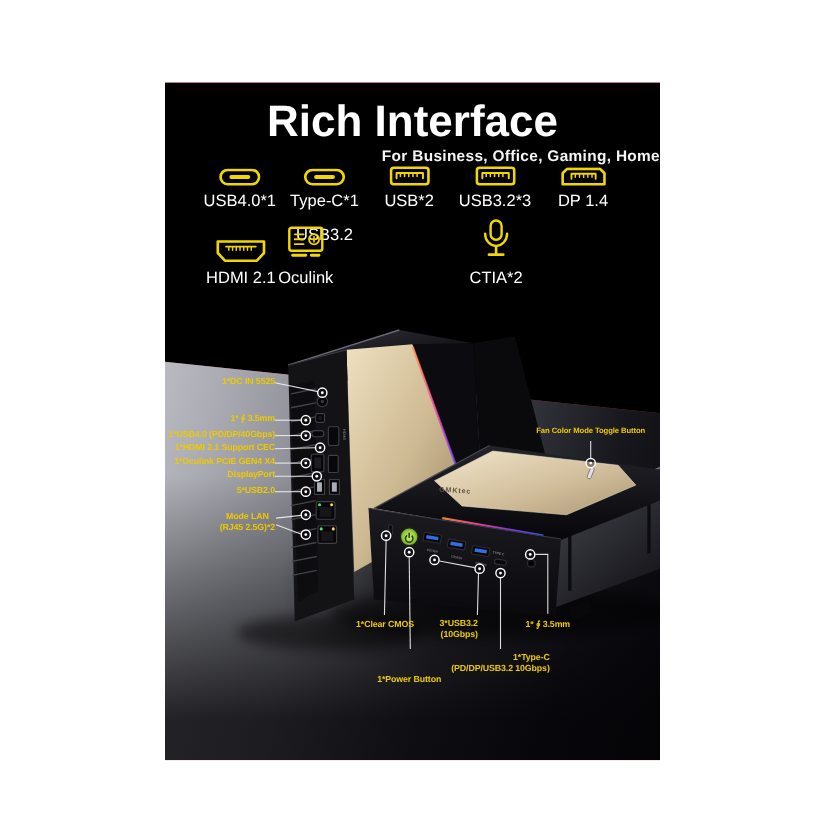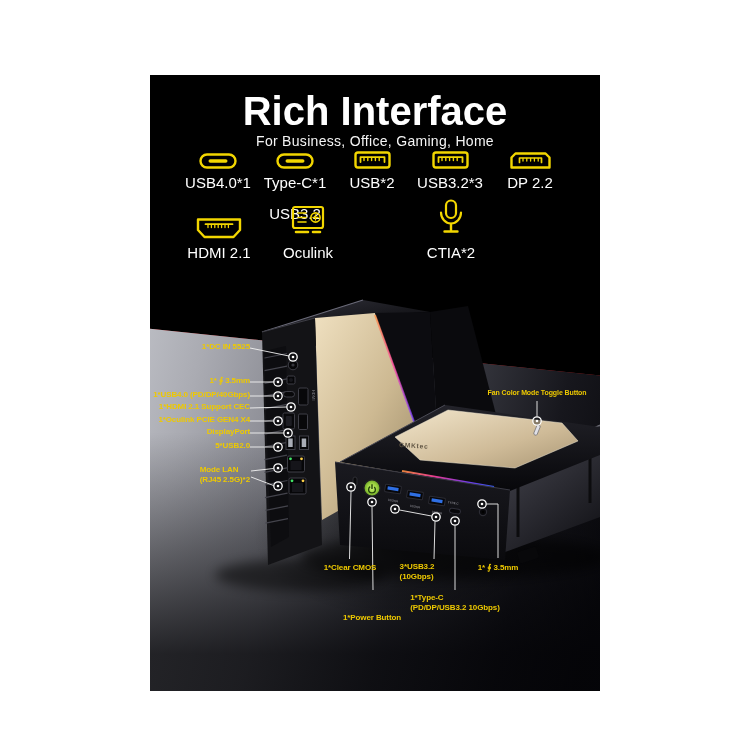--- a/index.html
+++ b/index.html
@@ -4,22 +4,22 @@
 <style>
   html,body{margin:0;padding:0;background:#fff;}
   .stage{position:relative;width:750px;height:750px;background:#fff;overflow:hidden;
          font-family:"Liberation Sans",sans-serif;}
   .panel{position:absolute;left:150px;top:75px;width:450px;height:616px;background:#b91c1c;overflow:hidden;}
 
   
   .hdr{position:absolute;left:0;top:0;width:100%;z-index:6;}
   .title{position:absolute;top:14px;width:100%;text-align:center;color:#fff;
          font-size:40px;font-weight:bold;letter-spacing:0px;}
-  .subtitle{position:absolute;top:58px;width:100%;text-align:center;color:#f5f5f5;
-            font-size:14px;font-weight:400;letter-spacing:.3px;}
+  .subtitle{position:absolute;top:58px;width:100%;text-align:right;color:#f5f5f5;
+            font-size:14px;font-weight:700;letter-spacing:.3px;}
 
   
   .iface{position:absolute;transform:translateX(-50%);width:100px;z-index:6;
          display:flex;flex-direction:column;align-items:center;}
   .iface .icon-box{display:flex;align-items:flex-end;justify-content:center;}
   .iface.r1{top:76px;} .iface.r1 .icon-box{height:18px;}
   .iface.r2{top:124px;} .iface.r2 .icon-box{height:40px;}
   .iface-label{color:#fff;font-size:15px;font-weight:400;line-height:1.25;margin-top:5px;white-space:nowrap;}
   .iface-label.l2{margin-top:12px;}
   .icn{stroke:#f2d600;fill:none;stroke-linejoin:round;stroke-linecap:round;}
@@ -36,22 +36,22 @@
   .floor-dark{position:absolute;inset:0;z-index:2;
        clip-path:polygon(0 41.2%,100% 48.8%,100% 100%,0 100%);
        background:
          radial-gradient(46% 20% at 56% 74%, rgba(0,0,0,.55), rgba(0,0,0,0) 72%),
          linear-gradient(180deg, rgba(0,0,0,0) 58%, rgba(3,3,6,.8) 94%);}
   .scene-svg{position:absolute;left:0;top:0;z-index:3;}
 
   
   .callout{position:absolute;z-index:5;color:#eec900;font-size:8px;font-weight:bold;
            line-height:1.25;white-space:nowrap;letter-spacing:-.1px;}
-  .callout.left{right:350px;text-align:left;}
-  .callout.center{transform:translateX(-50%);text-align:left;}
+  .callout.left{right:350px;text-align:center;}
+  .callout.center{transform:translateX(-50%);text-align:right;}
   .callout.fan{font-size:7px;}
 </style>
 </head>
 <body>
 
 <div class="stage">
  <div class="panel">
 
   <div class="sky"></div>
   <div class="floor"></div>
@@ -106,35 +106,35 @@
   </div>
 
   <div class="iface r1" style="left:380px">
     <div class="icon-box">
       <svg class="icn" width="41" height="17" viewBox="0 0 41 17">
         <path d="M5.5,1.5 H35.5 L39.5,5.5 V15.5 H1.5 V5.5 Z" stroke-width="2.4"></path>
         <path d="M9.5,10.5 V6 H31.5 V10.5" stroke-width="1.7"></path>
         <path d="M13,6.3 v2.8 M16.8,6.3 v2.8 M20.6,6.3 v2.8 M24.4,6.3 v2.8 M28.2,6.3 v2.8" stroke-width="1.3"></path>
       </svg>
     </div>
-    <div class="iface-label">DP 2.2</div>
+    <div class="iface-label">DP 1.4</div>
   </div>
 
   <div class="iface r2" style="left:69px">
     <div class="icon-box">
       <svg class="icn" width="46" height="21" viewBox="0 0 46 21">
         <path d="M2,1.5 H44 V12 L37.5,19 H8.5 L2,12 Z" stroke-width="2.4"></path>
         <path d="M9.5,6.2 H36.5" stroke-width="1.8"></path>
         <path d="M12,6.5 v3 M15.4,6.5 v3 M18.8,6.5 v3 M22.2,6.5 v3 M25.6,6.5 v3 M29,6.5 v3 M32.4,6.5 v3" stroke-width="1.3"></path>
       </svg>
     </div>
     <div class="iface-label">HDMI 2.1</div>
   </div>
 
-  <div class="iface r2" style="left:158px">
+  <div class="iface r2" style="left:128px">
     <div class="icon-box">
       <svg class="icn" width="42" height="34" viewBox="0 0 42 34">
         <rect x="6" y="2" width="30" height="21" rx="2" stroke-width="2.2"></rect>
         <path d="M11,8 h8 M11,12.5 h8 M11,17 h8" stroke-width="1.6"></path>
         <circle cx="28.5" cy="12.5" r="4.6" stroke-width="1.6"></circle>
         <path d="M28.5,10 v5 M26,12.5 h5" stroke-width="1.4"></path>
         <path d="M9,27 h12 M26,27 h7" stroke-width="2.6"></path>
       </svg>
     </div>
     <div class="iface-label">Oculink</div>

